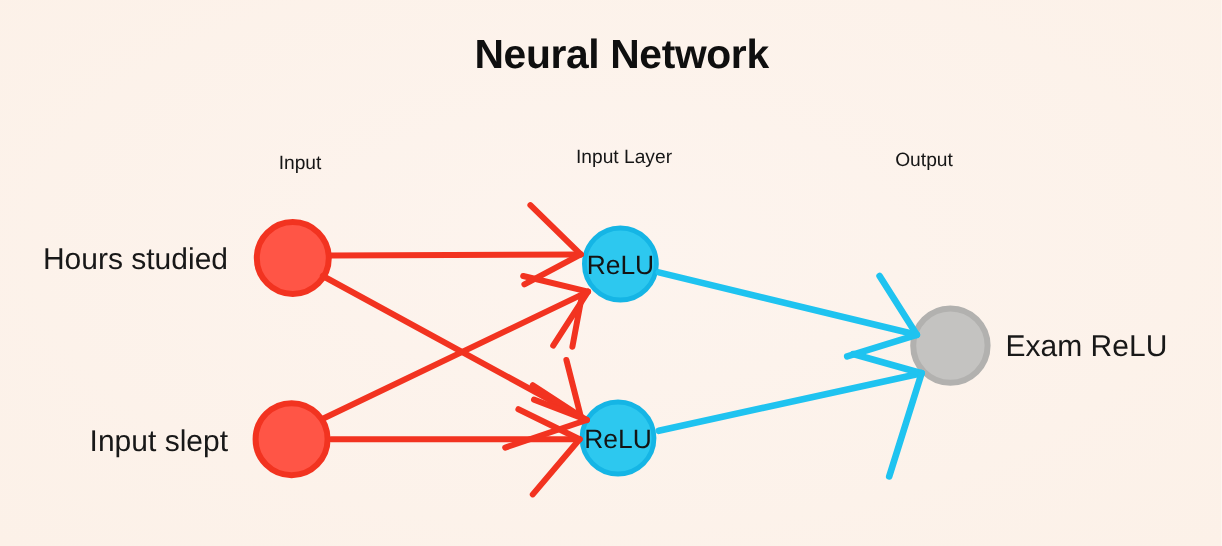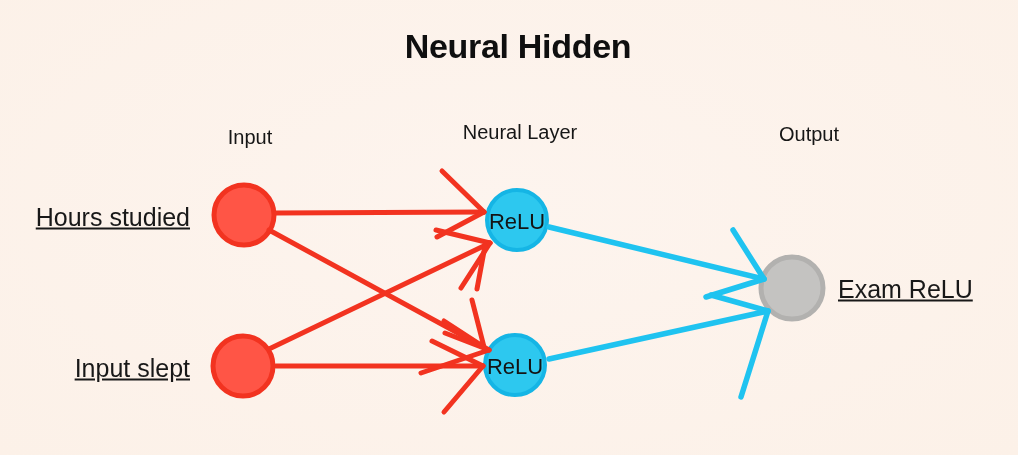--- a/index.html
+++ b/index.html
@@ -18,34 +18,33 @@
     transform: translateX(-50%);
     font-size: 34px;
     font-weight: 700;
     letter-spacing: -0.3px;
     color: #0f0f0f;
     white-space: nowrap;
   }
   .col-label {
     position: absolute;
     transform: translate(-50%, -50%);
-    font-size: 20px;
+    font-size: 16px;
     color: #161616;
     white-space: nowrap;
   }
   .col-input  { left: 250px; top: 137px; }
   .col-hidden { left: 520px; top: 132px; }
-  .col-output { left: 809px; top: 134px; text-align: center; }
+  .col-output { left: 770px; top: 134px; text-align: center; }
   .side-label {
     position: absolute;
     transform: translateY(-50%);
     font-size: 25px;
     color: #181818;
     white-space: nowrap;
-    text-decoration: underline;
   }
   .lbl-hours-studied { right: 828px; top: 217px; }
   .lbl-hours-slept   { right: 828px; top: 368px; }
   .lbl-exam-score    { left: 838px;  top: 289px; }
 </style>
 </head>
 <body>
 
 <div class="stage">
   <svg id="diagram-svg" width="1018" height="455" viewBox="0 0 1018 455">
@@ -72,22 +71,22 @@
       <line x1="549" y1="227" x2="764" y2="279" stroke="#1fc3f0" stroke-width="5.5" stroke-linecap="round"></line>
       <line x1="733" y1="230" x2="764" y2="279" stroke="#1fc3f0" stroke-width="5.5" stroke-linecap="round"></line>
       <line x1="706" y1="297" x2="764" y2="279" stroke="#1fc3f0" stroke-width="5.5" stroke-linecap="round"></line>
       <line x1="549" y1="359" x2="768" y2="311" stroke="#1fc3f0" stroke-width="5.5" stroke-linecap="round"></line>
       <line x1="711" y1="295" x2="768" y2="311" stroke="#1fc3f0" stroke-width="5.5" stroke-linecap="round"></line>
       <line x1="741" y1="397" x2="768" y2="311" stroke="#1fc3f0" stroke-width="5.5" stroke-linecap="round"></line>
       <text x="517" y="221" text-anchor="middle" dominant-baseline="central" font-size="22" font-weight="500" fill="#141414">ReLU</text>
       <text x="515" y="366" text-anchor="middle" dominant-baseline="central" font-size="22" font-weight="500" fill="#141414">ReLU</text>
     </svg>
 
-  <div class="title">Neural Hidden</div>
+  <div class="title">Neural Network</div>
 
   <div class="col-label col-input">Input</div>
-  <div class="col-label col-hidden">Neural Layer</div>
+  <div class="col-label col-hidden">Input Layer</div>
   <div class="col-label col-output">Output</div>
 
   <div class="side-label lbl-hours-studied">Hours studied</div>
   <div class="side-label lbl-hours-slept">Input slept</div>
   <div class="side-label lbl-exam-score">Exam ReLU</div>
 </div>
 
 </body></html>

